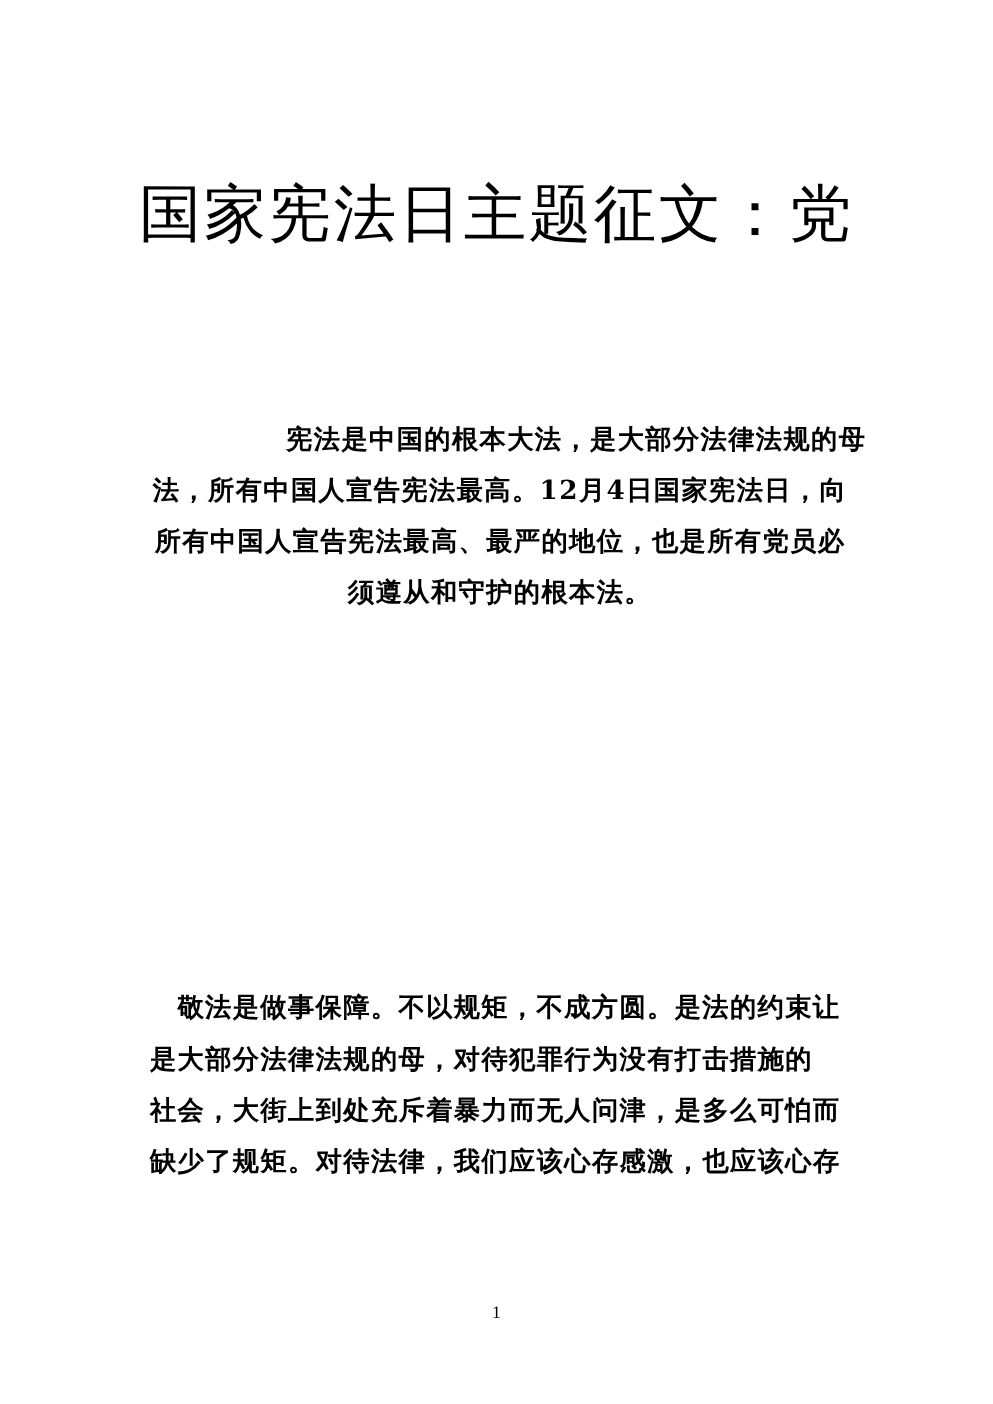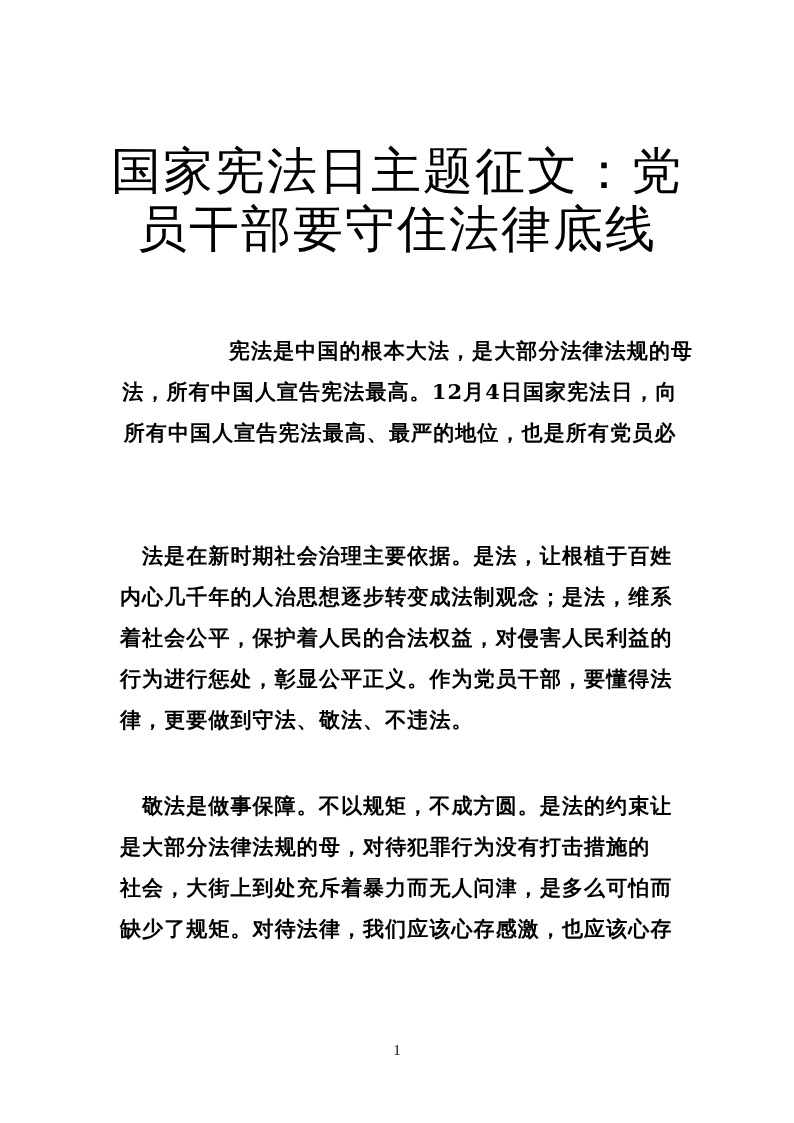--- a/index.html
+++ b/index.html
@@ -26,36 +26,29 @@
     font-family: "Liberation Serif", serif; font-size: 14px; color: #000;
   }
 </style>
 </head>
 <body>
 
 <div class="page">
 
   <div class="title">
     <span class="line">国家宪法日主题征文：党</span>
-    <span class="line">员干部要守住法律底线</span>
   </div>
 
   <div class="para p1">
     <span class="line" style="padding-left:109px">宪法是中国的根本大法，是大部分法律法规的母</span>
     <span class="line">法，所有中国人宣告宪法最高。12月4日国家宪法日，向</span>
     <span class="line">所有中国人宣告宪法最高、最严的地位，也是所有党员必</span>
+    <span class="line">须遵从和守护的根本法。</span>
   </div>
 
-  <div class="para p2">
-    <span class="line" style="padding-left:22px">法是在新时期社会治理主要依据。是法，让根植于百姓</span>
-    <span class="line">内心几千年的人治思想逐步转变成法制观念；是法，维系</span>
-    <span class="line">着社会公平，保护着人民的合法权益，对侵害人民利益的</span>
-    <span class="line">行为进行惩处，彰显公平正义。作为党员干部，要懂得法</span>
-    <span class="line">律，更要做到守法、敬法、不违法。</span>
-  </div>
 
   <div class="para p3">
     <span class="line" style="padding-left:22px">敬法是做事保障。不以规矩，不成方圆。是法的约束让</span>
     <span class="line">是大部分法律法规的母，对待犯罪行为没有打击措施的</span>
     <span class="line">社会，大街上到处充斥着暴力而无人问津，是多么可怕而</span>
     <span class="line">缺少了规矩。对待法律，我们应该心存感激，也应该心存</span>
   </div>
 
   <div class="pagenum">1</div>
 </div>

